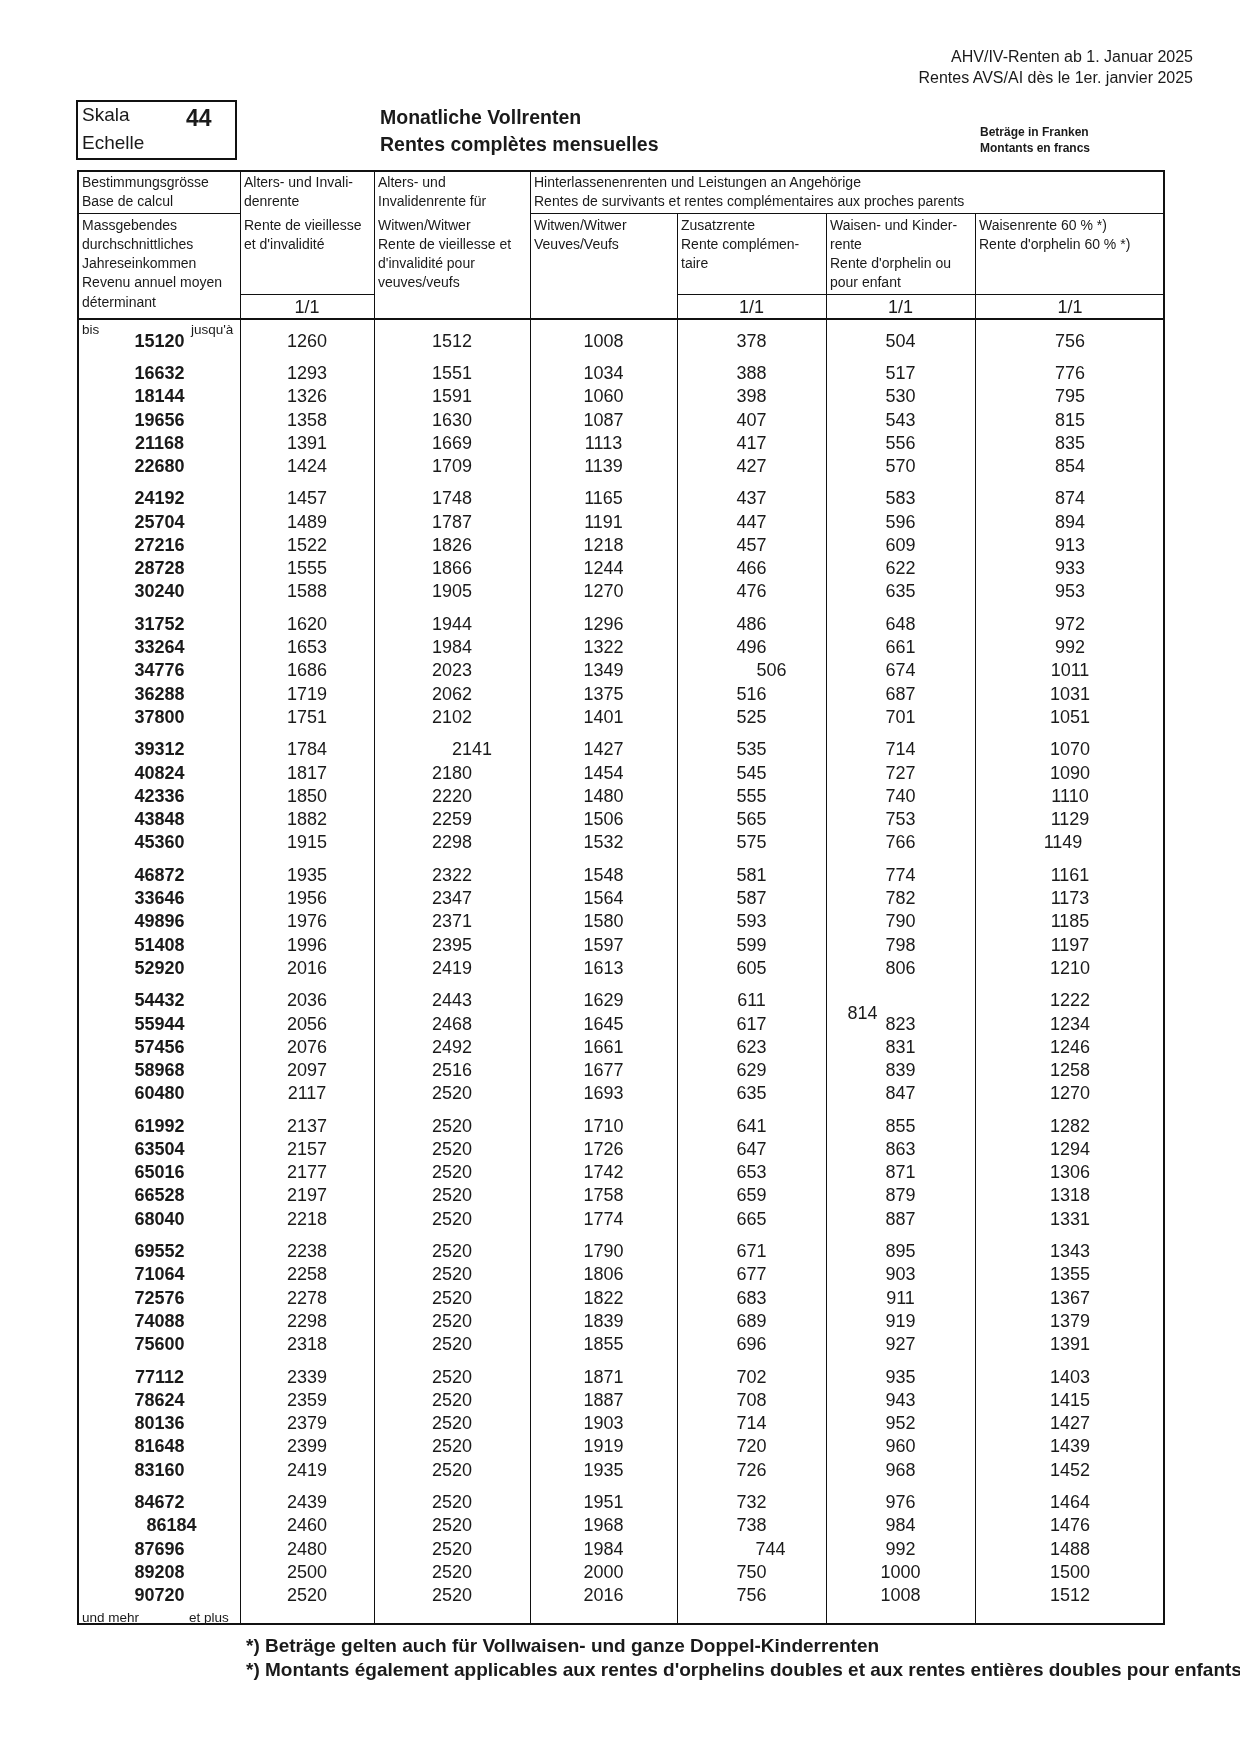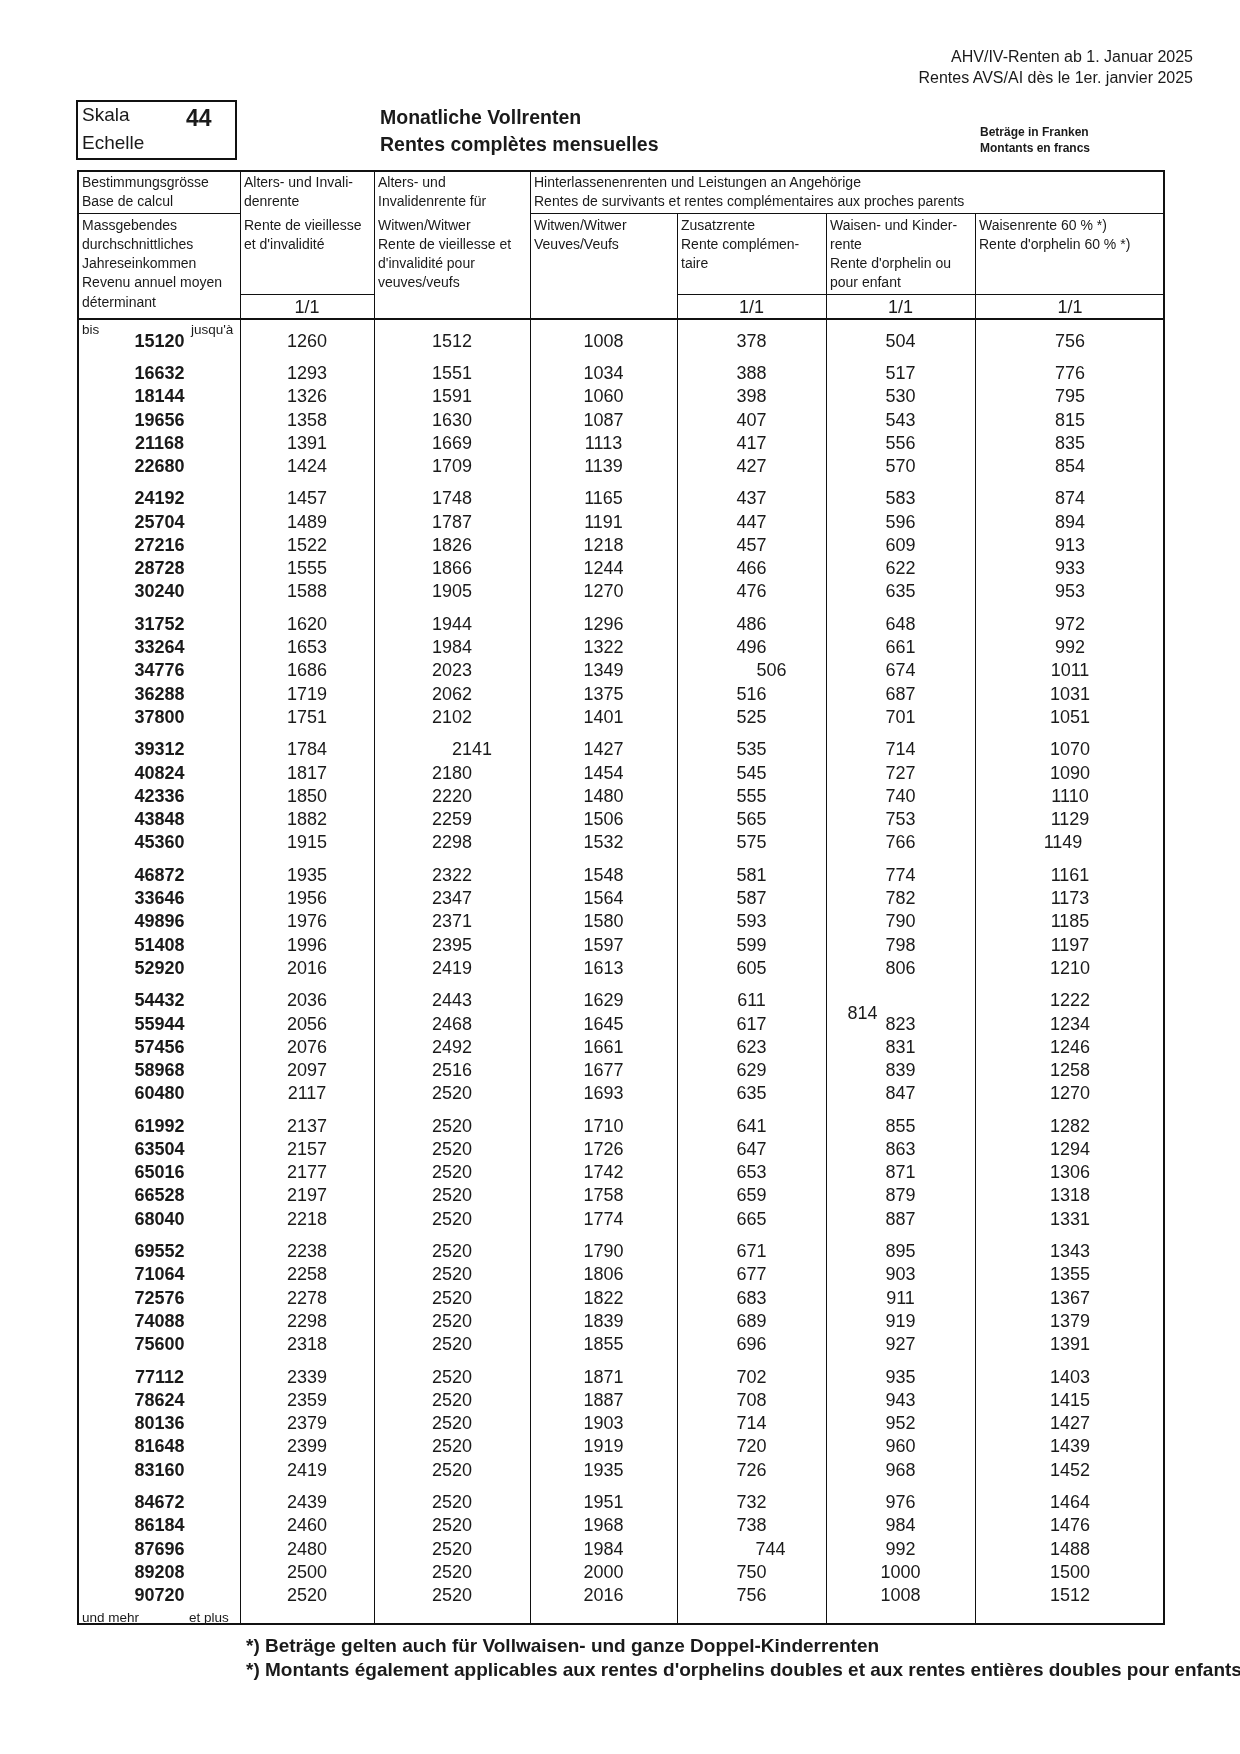--- a/index.html
+++ b/index.html
@@ -528,21 +528,21 @@
       <div class="row" style="top: 1319.05px;">
         <div class="cell base" style="left: 0px; width: 161px;">84672</div>
         <div class="cell" style="left: 161px; width: 134px;">2439</div>
         <div class="cell" style="left: 295px; width: 156px;">2520</div>
         <div class="cell" style="left: 451px; width: 147px;">1951</div>
         <div class="cell" style="left: 598px; width: 149px;">732</div>
         <div class="cell" style="left: 747px; width: 149px;">976</div>
         <div class="cell" style="left: 896px; width: 190px;">1464</div>
       </div>
       <div class="row" style="top: 1342.3px;">
-        <div class="cell base" style="left: 0px; width: 161px;">86184</div>
+        <div class="cell base" style="left: 0px; width: 161px; padding-left: 12px;">86184</div>
         <div class="cell" style="left: 161px; width: 134px;">2460</div>
         <div class="cell" style="left: 295px; width: 156px;">2520</div>
         <div class="cell" style="left: 451px; width: 147px;">1968</div>
         <div class="cell" style="left: 598px; width: 149px;">738</div>
         <div class="cell" style="left: 747px; width: 149px;">984</div>
         <div class="cell" style="left: 896px; width: 190px;">1476</div>
       </div>
       <div class="row" style="top: 1365.55px;">
         <div class="cell base" style="left: 0px; width: 161px;">87696</div>
         <div class="cell" style="left: 161px; width: 134px;">2480</div>

